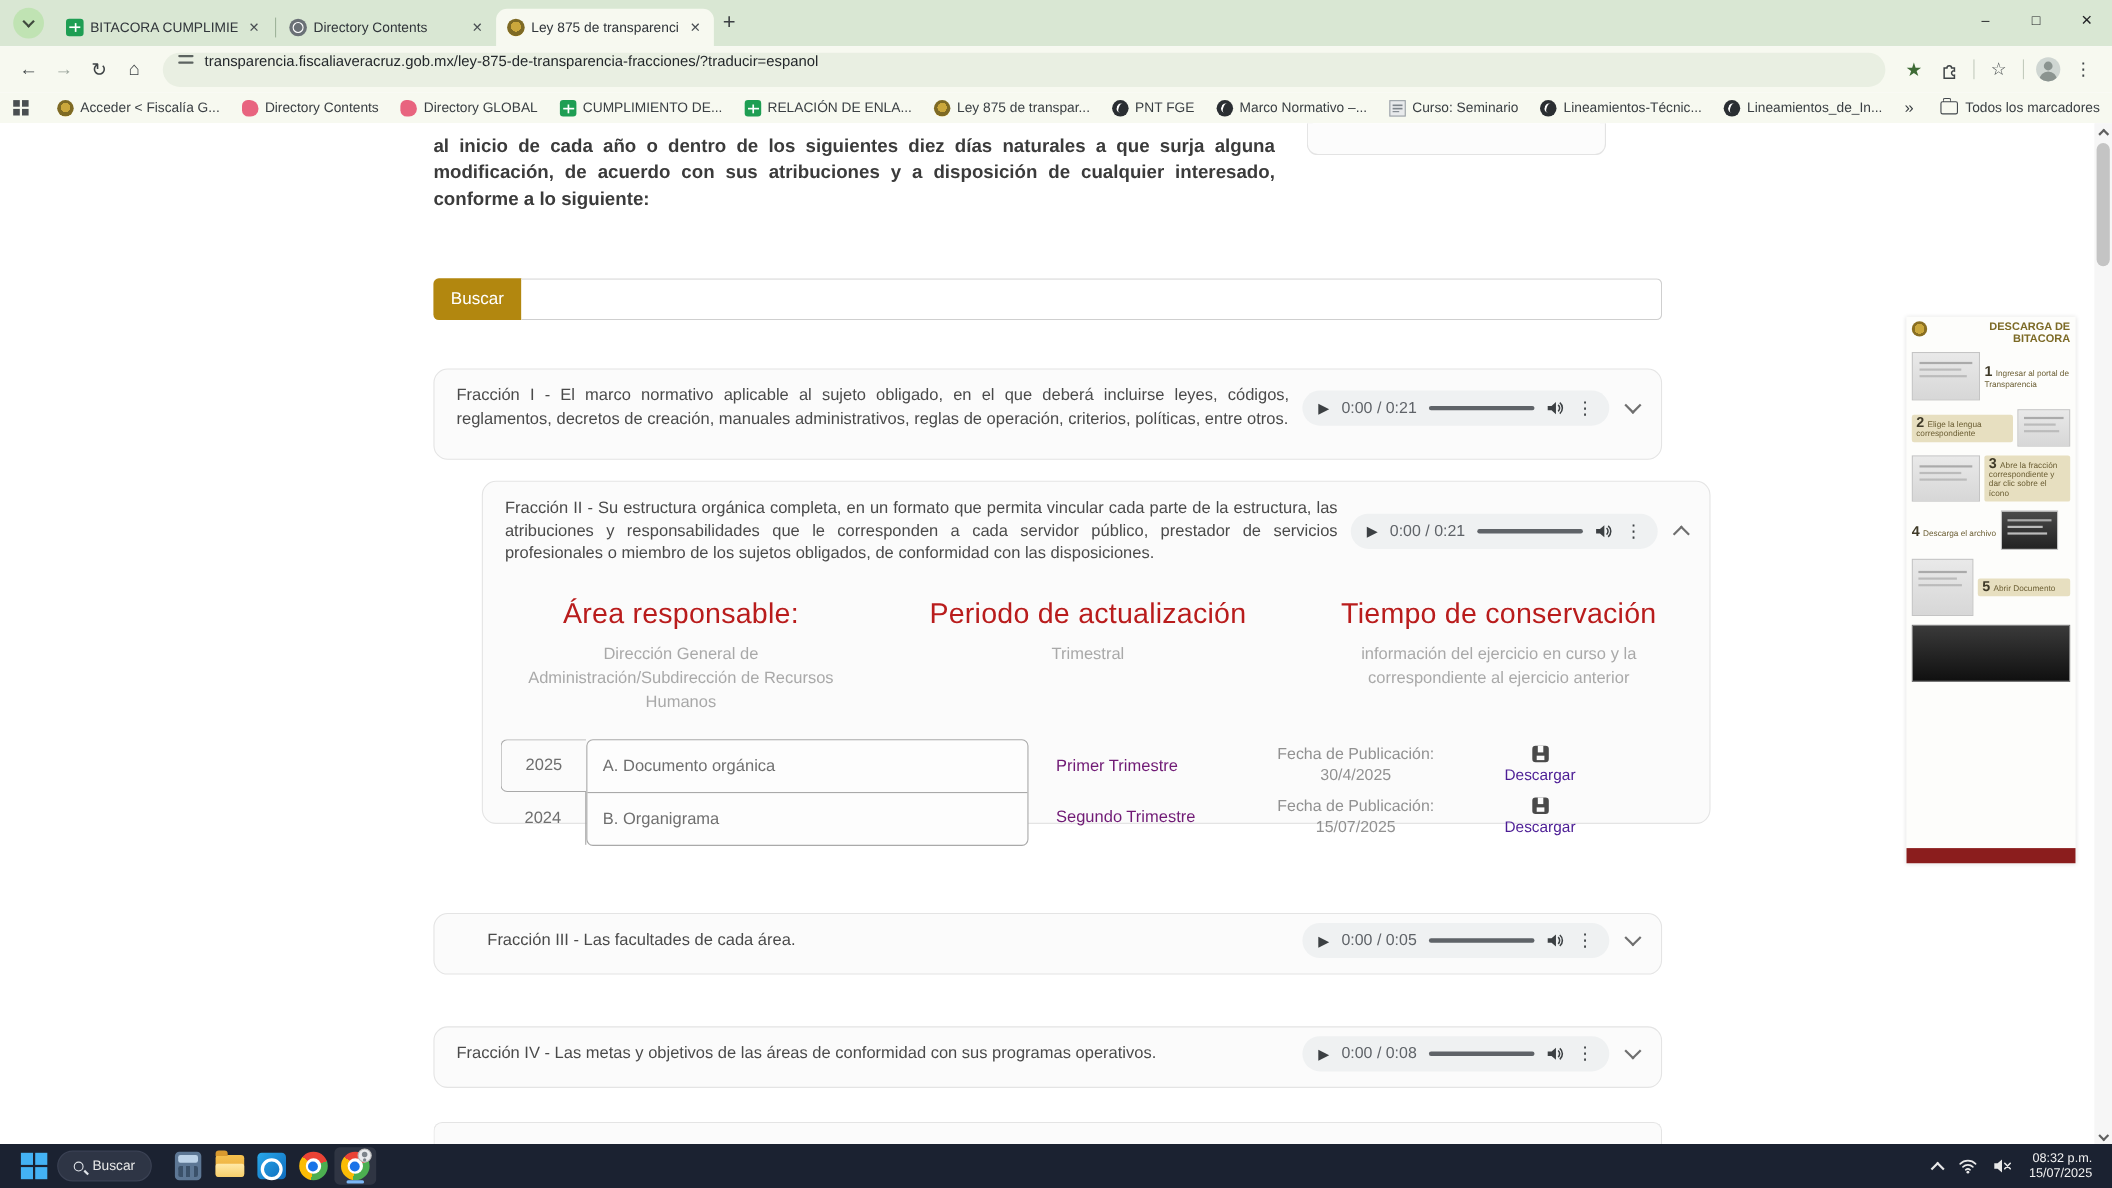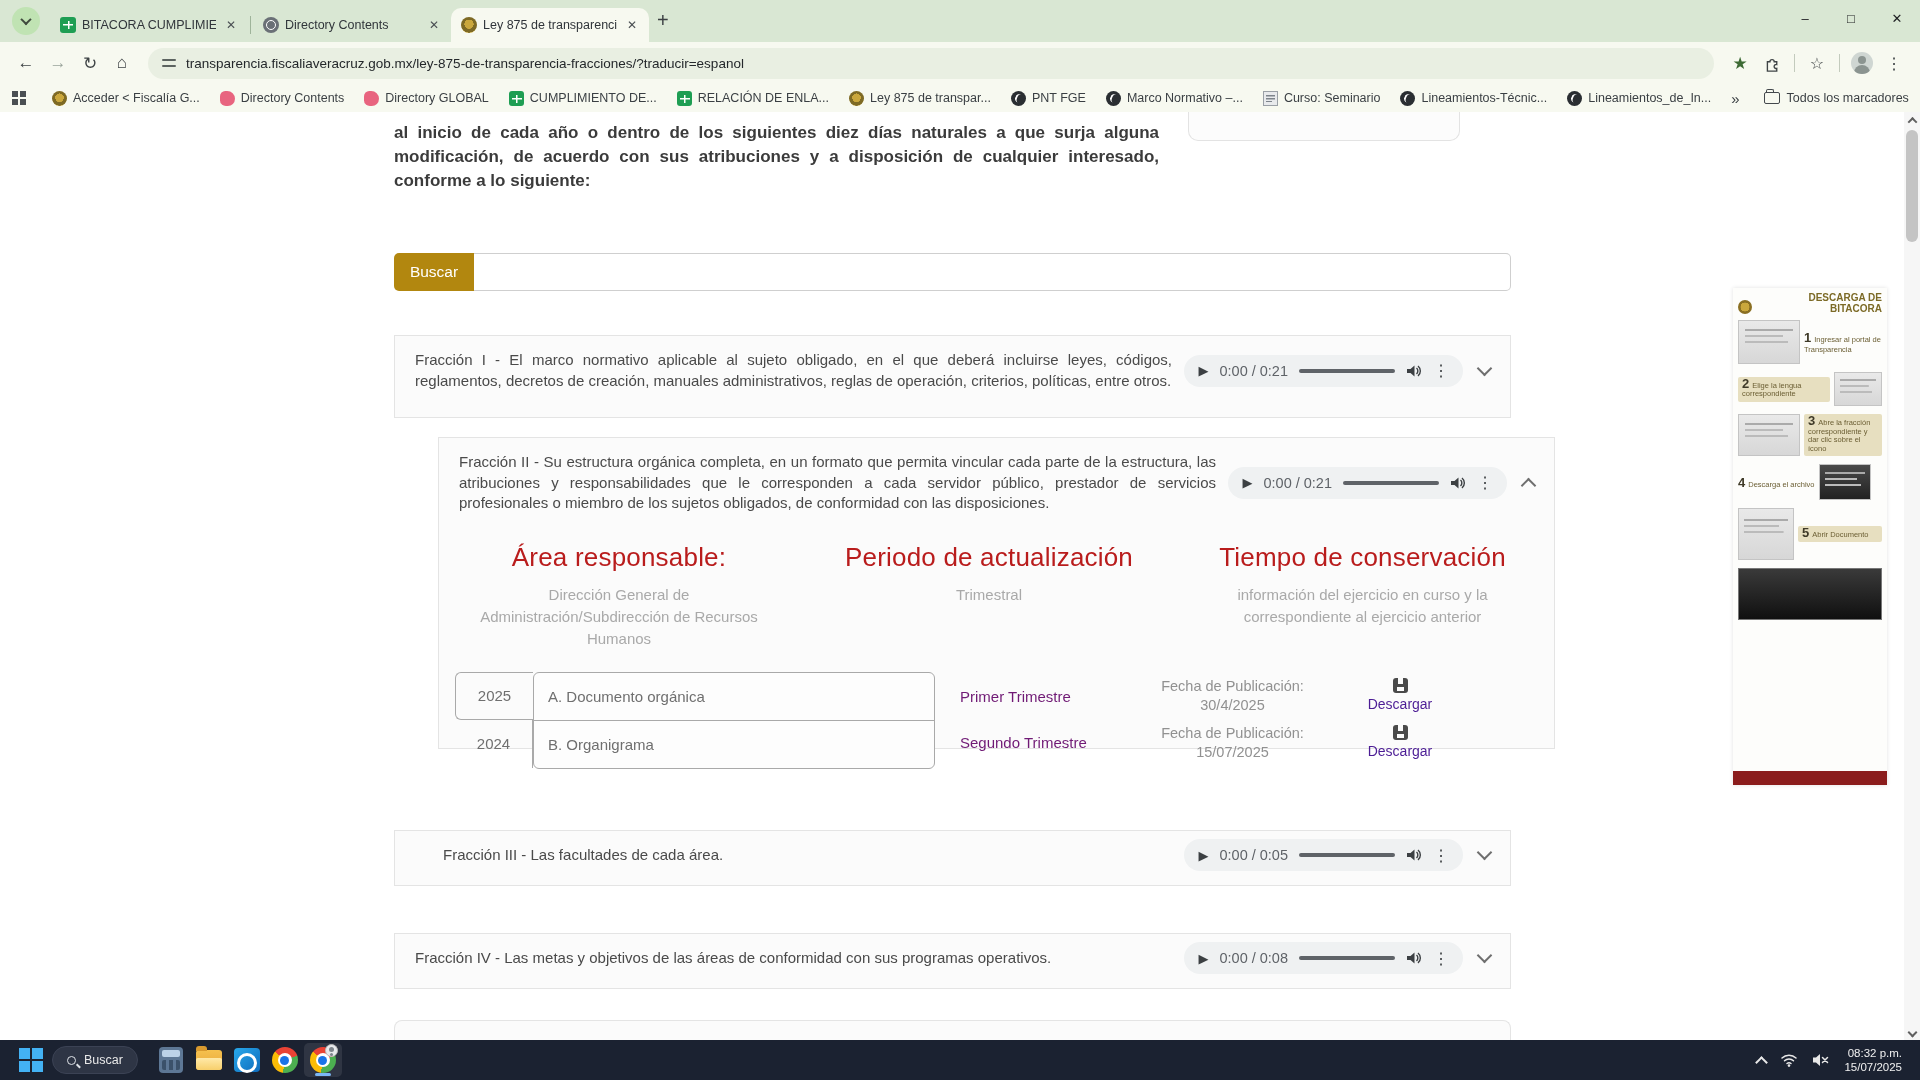--- a/index.html
+++ b/index.html
@@ -21,21 +21,21 @@
   .fav-globe { border-radius:50%; background:#6a7076; }
   .fav-globe::after { content:""; position:absolute; inset:3px; border-radius:50%; border:1.5px solid #fff; }
   .fav-crest { border-radius:50%; background:radial-gradient(circle at 50% 45%, #caa73c 0 38%, #7e6a24 39% 70%, #caa73c 71%); }
   .newtab { font-size:20px; color:#3c4043; margin:0 0 10px 8px; cursor:pointer; }
   .win-controls { position:absolute; right:0; top:0; height:36px; display:flex; }
   .win-btn { width:46px; height:36px; display:flex; align-items:center; justify-content:center; color:#202124; font-size:13px; cursor:pointer; }
 
   .toolbar { position:absolute; left:0; top:42px; width:1920px; height:42px; background:#f7f9f0; display:flex; align-items:center; padding:0 10px; }
   .nav-ic { font-size:17px; color:#3f4446; width:32px; height:32px; display:flex; align-items:center; justify-content:center; border-radius:50%; cursor:pointer; }
   .nav-ic.dis { color:#9aa49b; }
-  .omnibox { flex:1; height:31px; background:#e9efe2; border-radius:16px; margin:0 10px; display:flex; align-items:center; padding:0 14px; }
+  .omnibox { flex:1; height:31px; background:#e9efe2; border-radius:16px; margin:0 10px; display:flex; padding:0 14px; }
   .siteinfo { width:14px; height:12px; margin-right:10px; position:relative; }
   .siteinfo::before, .siteinfo::after { content:""; position:absolute; left:0; right:0; height:2px; background:#5c6360; border-radius:2px; }
   .siteinfo::before { top:2px; } .siteinfo::after { bottom:2px; }
   .url { font-size:13.5px; color:#24282b; white-space:nowrap; }
   .tb-ic { width:32px; height:32px; display:flex; align-items:center; justify-content:center; color:#3f4446; font-size:16px; cursor:pointer; }
   .tb-star-filled { color:#3e6b35; font-size:17px; }
   .tb-divider { width:1px; height:18px; background:#c3cbbd; margin:0 6px; }
   .avatar { width:22px; height:22px; border-radius:50%; background:#cfd6d2; position:relative; overflow:hidden; }
   .avatar::before { content:""; position:absolute; top:4px; left:7px; width:8px; height:8px; border-radius:50%; background:#8b9490; }
   .avatar::after { content:""; position:absolute; top:13px; left:3px; width:16px; height:10px; border-radius:8px 8px 0 0; background:#8b9490; }
@@ -59,21 +59,21 @@
 
   
   .content { position:absolute; left:0; top:112px; width:1920px; height:928px; background:#fff; }
   .partial-top-box { position:absolute; left:1188px; top:0; width:272px; height:29px; border:1px solid #e3e3e3; border-top:none; border-radius:0 0 10px 10px; background:#fcfcfc; }
   .page-heading { position:absolute; left:394px; top:9px; width:765px; font-size:17px; font-weight:bold; color:#3b3b3b; line-height:24px; text-align:justify; }
 
   .searchbar { position:absolute; left:394px; top:141px; width:1117px; height:38px; display:flex; }
   .search-btn { width:80px; background:#b2870f; color:#fff; font-size:15.5px; border:none; border-radius:5px 0 0 5px; cursor:pointer; }
   .search-input { flex:1; border:1px solid #cfcfcf; border-left:none; border-radius:0 5px 5px 0; background:#fff; font-size:15px; padding:0 12px; color:#333; }
 
-  .card { position:absolute; left:394px; width:1117px; background:#fbfbfb; border:1px solid #e4e4e4; border-radius:0; }
+  .card { position:absolute; left:394px; width:1117px; background:#fbfbfb; border:1px solid #e4e4e4; border-radius:13px; }
   .card-head { display:flex; align-items:center; padding:14px 20px; }
   .frac-text { width:757px; font-size:15px; color:#4a4a4a; line-height:20.5px; text-align:justify; }
   .player-zone { flex:1; display:flex; align-items:center; justify-content:flex-end; gap:16px; }
   .player { height:32px; background:#eff1f2; border-radius:16px; display:flex; align-items:center; padding:0 14px; gap:11px; }
   .play-ic { font-size:13px; color:#3c4043; cursor:pointer; }
   .ptime { font-size:14.5px; color:#5f6368; white-space:nowrap; }
   .seek { width:96px; height:4px; background:#5f6368; border-radius:2px; cursor:pointer; }
   .vol-ic svg { display:block; }
   .kebab { font-size:16px; color:#3c4043; cursor:pointer; }
   .acc-chev { width:11px; height:11px; border-right:2.2px solid #6f6f6f; border-bottom:2.2px solid #6f6f6f; cursor:pointer; }
@@ -106,21 +106,21 @@
   .fecha-col { position:absolute; left:690px; width:175px; text-align:center; color:#919191; line-height:19px; font-size:14.5px; }
   .fecha-1 { top:5px; } .fecha-2 { top:52px; }
   .dl-col { position:absolute; left:905px; width:80px; text-align:center; color:#4c1d95; font-size:14px; cursor:pointer; }
   .dl-1 { top:6px; } .dl-2 { top:53px; }
   .floppy { width:15px; height:15px; background:#4a4a4a; border-radius:3px; margin:0 auto 3px auto; position:relative; }
   .floppy::before { content:""; position:absolute; top:0; left:5px; width:5px; height:6px; background:#fbfbfb; }
   .floppy::after { content:""; position:absolute; bottom:2px; left:4px; width:7px; height:4px; background:#fbfbfb; }
 
   
   .infographic { position:absolute; left:1733px; top:176px; width:154px; height:497px; background:#fdfdfb; box-shadow:0 0 4px rgba(0,0,0,0.12); font-size:7.5px; color:#6b5e33; overflow:hidden; }
-  .info-head { display:flex; padding:4px 5px 2px 5px; align-items:flex-end; }
+  .info-head { display:flex; padding:4px 5px 2px 5px; align-items:flex-start; }
   .info-logo { width:14px; height:14px; border-radius:50%; background:radial-gradient(circle,#caa73c 0 45%, #8a6f22 46%); margin-right:4px; flex:0 0 14px; }
   .info-title { flex:1; text-align:right; font-weight:bold; color:#7c6a26; font-size:10px; line-height:11px; }
   .info-step { display:flex; gap:4px; padding:4px 5px; align-items:center; }
   .thumb { background:linear-gradient(#e9e9e9,#d7d7d7); border:1px solid #c4c4c4; position:relative; flex:0 0 auto; }
   .thumb::after { content:""; position:absolute; left:10%; top:20%; width:80%; height:55%;
      background:linear-gradient(#aaa,#aaa) 0 0/100% 2px no-repeat, linear-gradient(#bbb,#bbb) 0 6px/80% 2px no-repeat, linear-gradient(#bbb,#bbb) 0 12px/90% 2px no-repeat; }
   .thumb.dark { background:linear-gradient(#4a4a4a,#222); }
   .step-num { font-size:13px; font-weight:bold; color:#3f3a28; margin-right:3px; }
   .step-text { line-height:8.5px; }
   .step-text.beige { background:#e7dfc0; padding:3px 4px; border-radius:2px; }

